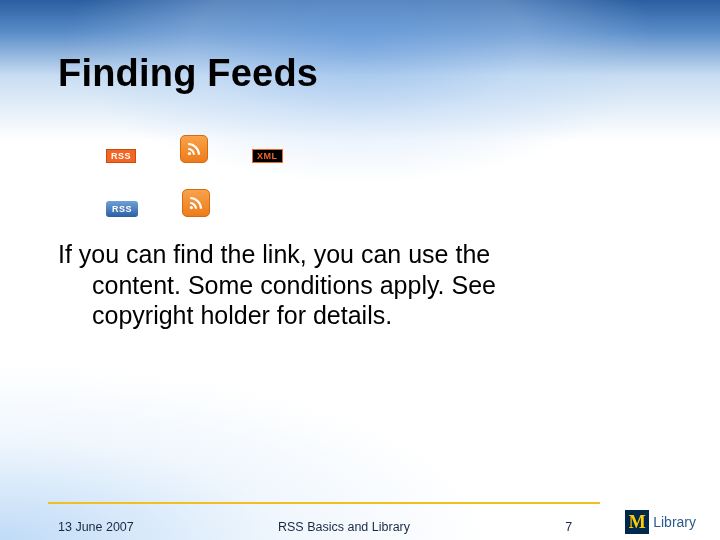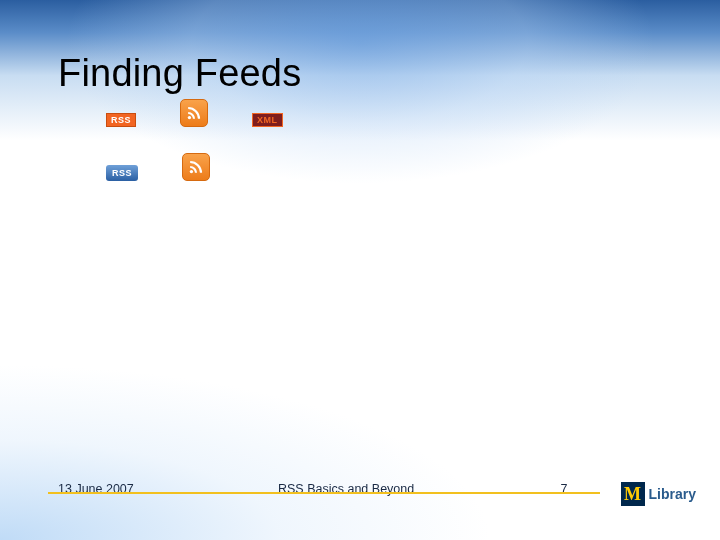--- a/index.html
+++ b/index.html
@@ -18,21 +18,22 @@
       linear-gradient(to bottom, #2b5ea0 0%, #5a8cc8 6%, #c8ddf2 14%, #ffffff 26%, #ffffff 100%);
   }
   .slide {
     position: absolute;
     inset: 0;
     padding: 52px 58px 0 58px;
     color: #000;
   }
   .title {
     font-size: 38px;
-    font-weight: 400;
+    font-weight: 700;
+    margin-bottom: 36px;
     letter-spacing: 0.2px;
   }
   .body-text {
     font-size: 25px;
     line-height: 1.22;
     margin-bottom: 8px;
   }
   .icon-row {
     display: flex;
     align-items: flex-end;
@@ -49,21 +50,21 @@
     padding: 0 4px;
     background: #f26522;
     color: #fff;
     font-size: 9px;
     font-weight: 700;
     font-family: Arial, sans-serif;
     letter-spacing: 0.5px;
     border: 1px solid #c94d0f;
   }
   .badge-xml-orange {
-    background: #7f1d1d;
+    background: #000000;
     color: #f26522;
     border: 1px solid #f26522;
     font-weight: 700;
   }
   .badge-rss-bluepill {
     display: inline-flex;
     align-items: center;
     justify-content: center;
     height: 16px;
     padding: 0 6px;
@@ -87,24 +88,24 @@
   }
   .rss-square svg { width: 20px; height: 20px; }
   .para {
     font-size: 25px;
     line-height: 1.22;
     padding-left: 0;
   }
   .para .indent { display: block; padding-left: 34px; }
   .footer {
     position: absolute;
-    left: 0; right: 0; bottom: 10px;
+    left: 0; right: 0; bottom: 0;
     height: 48px;
     display: flex;
-    align-items: flex-start;
+    align-items: flex-end;
     padding: 0 24px 6px 58px;
   }
   .footer .accent {
     position: absolute;
     left: 48px;
     right: 120px;
     top: 10px;
     height: 2px;
     background: #f2c01e;
   }
@@ -138,21 +139,21 @@
     align-items: center;
     justify-content: center;
     color: #ffcb05;
     font-weight: 900;
     font-size: 18px;
     font-family: Georgia, 'Times New Roman', serif;
   }
   .lib-word {
     font-size: 14px;
     color: #2a5b8c;
-    font-weight: 700;
+    font-weight: 400;
   }
 </style>
 </head>
 <body>
 
 <div class="bg"></div>
 
 <div class="slide">
 
   <h1 class="title">Finding Feeds</h1>
@@ -177,25 +178,30 @@
       <svg viewBox="0 0 24 24">
           <g fill="none" stroke="#fff" stroke-width="2.6">
             <path d="M5 12a7 7 0 0 1 7 7"></path>
             <path d="M5 6a13 13 0 0 1 13 13"></path>
           </g>
           <circle cx="6.5" cy="17.5" r="2" fill="#fff"></circle>
         </svg>
     </span>
   </div>
 
+  <div class="para">
+    <span>If you can find the link, you can use the</span>
+    <span class="indent">content.  Some conditions apply.  See</span>
+    <span class="indent">copyright holder for details.</span>
+  </div>
 
 </div>
 
 <div class="footer">
   <div class="accent"></div>
   <div class="footer-date">13 June 2007</div>
-  <div class="footer-title">RSS Basics and Beyond</div>
+  <div class="footer-title">RSS Basics and Library</div>
   <div class="footer-page">7</div>
   <div class="footer-logo">
     <div class="m-block">M</div>
     <div class="lib-word">Library</div>
   </div>
 </div>
 
 </body></html>

